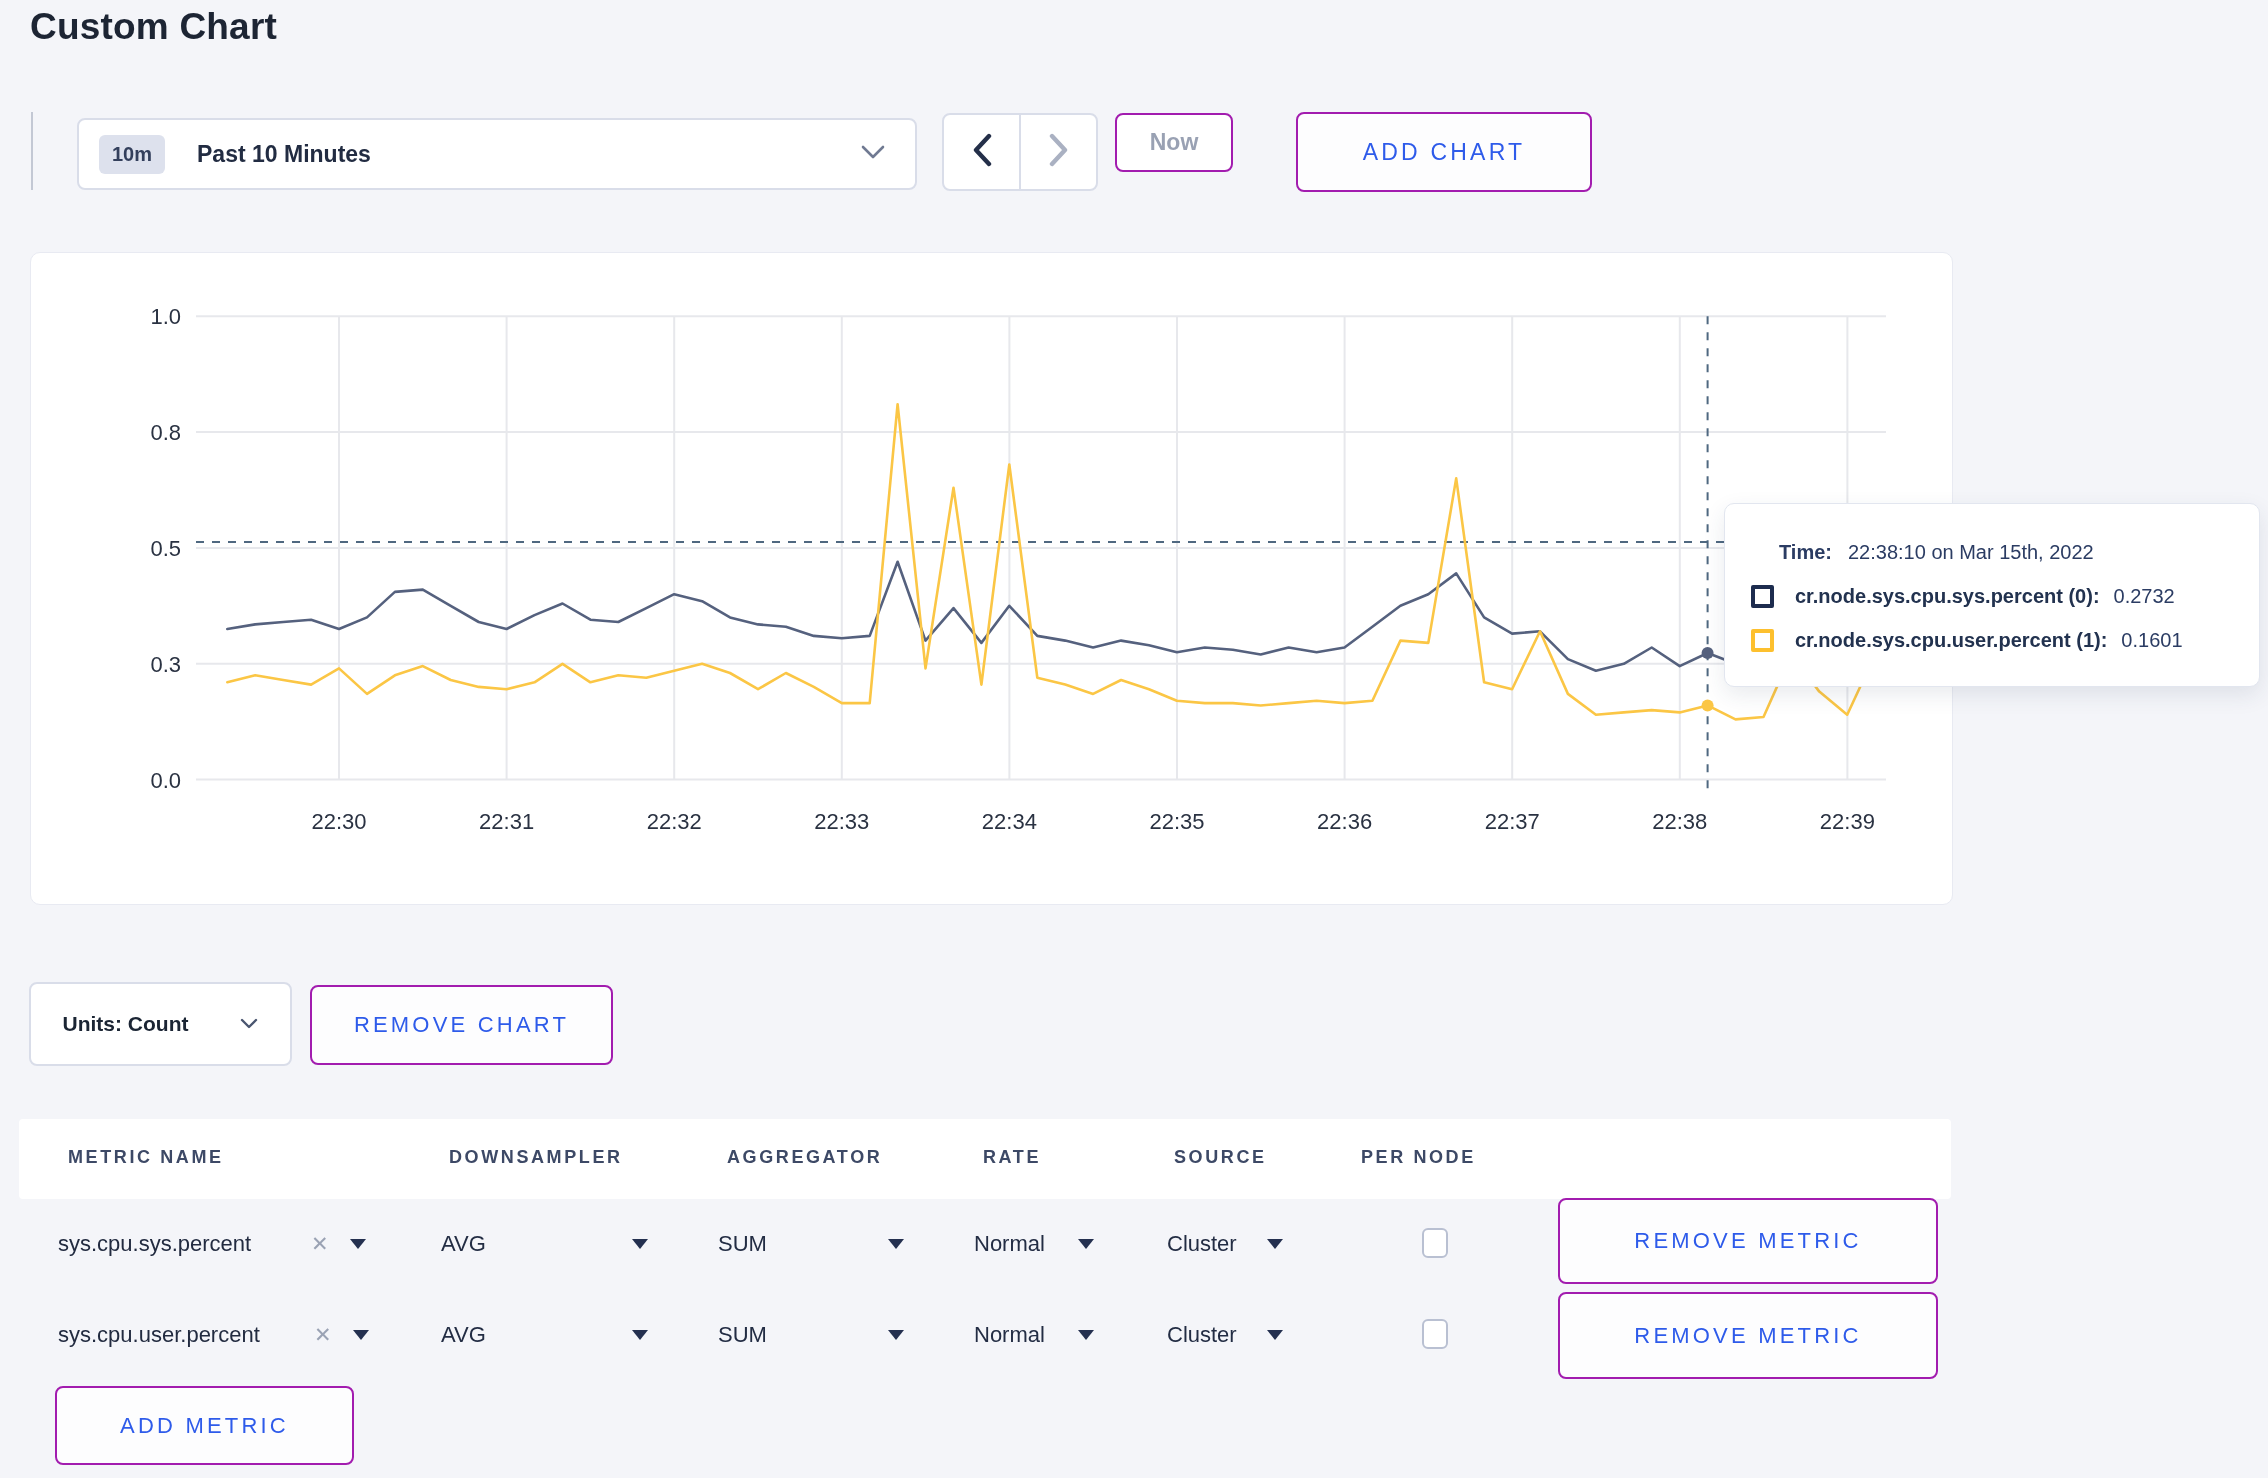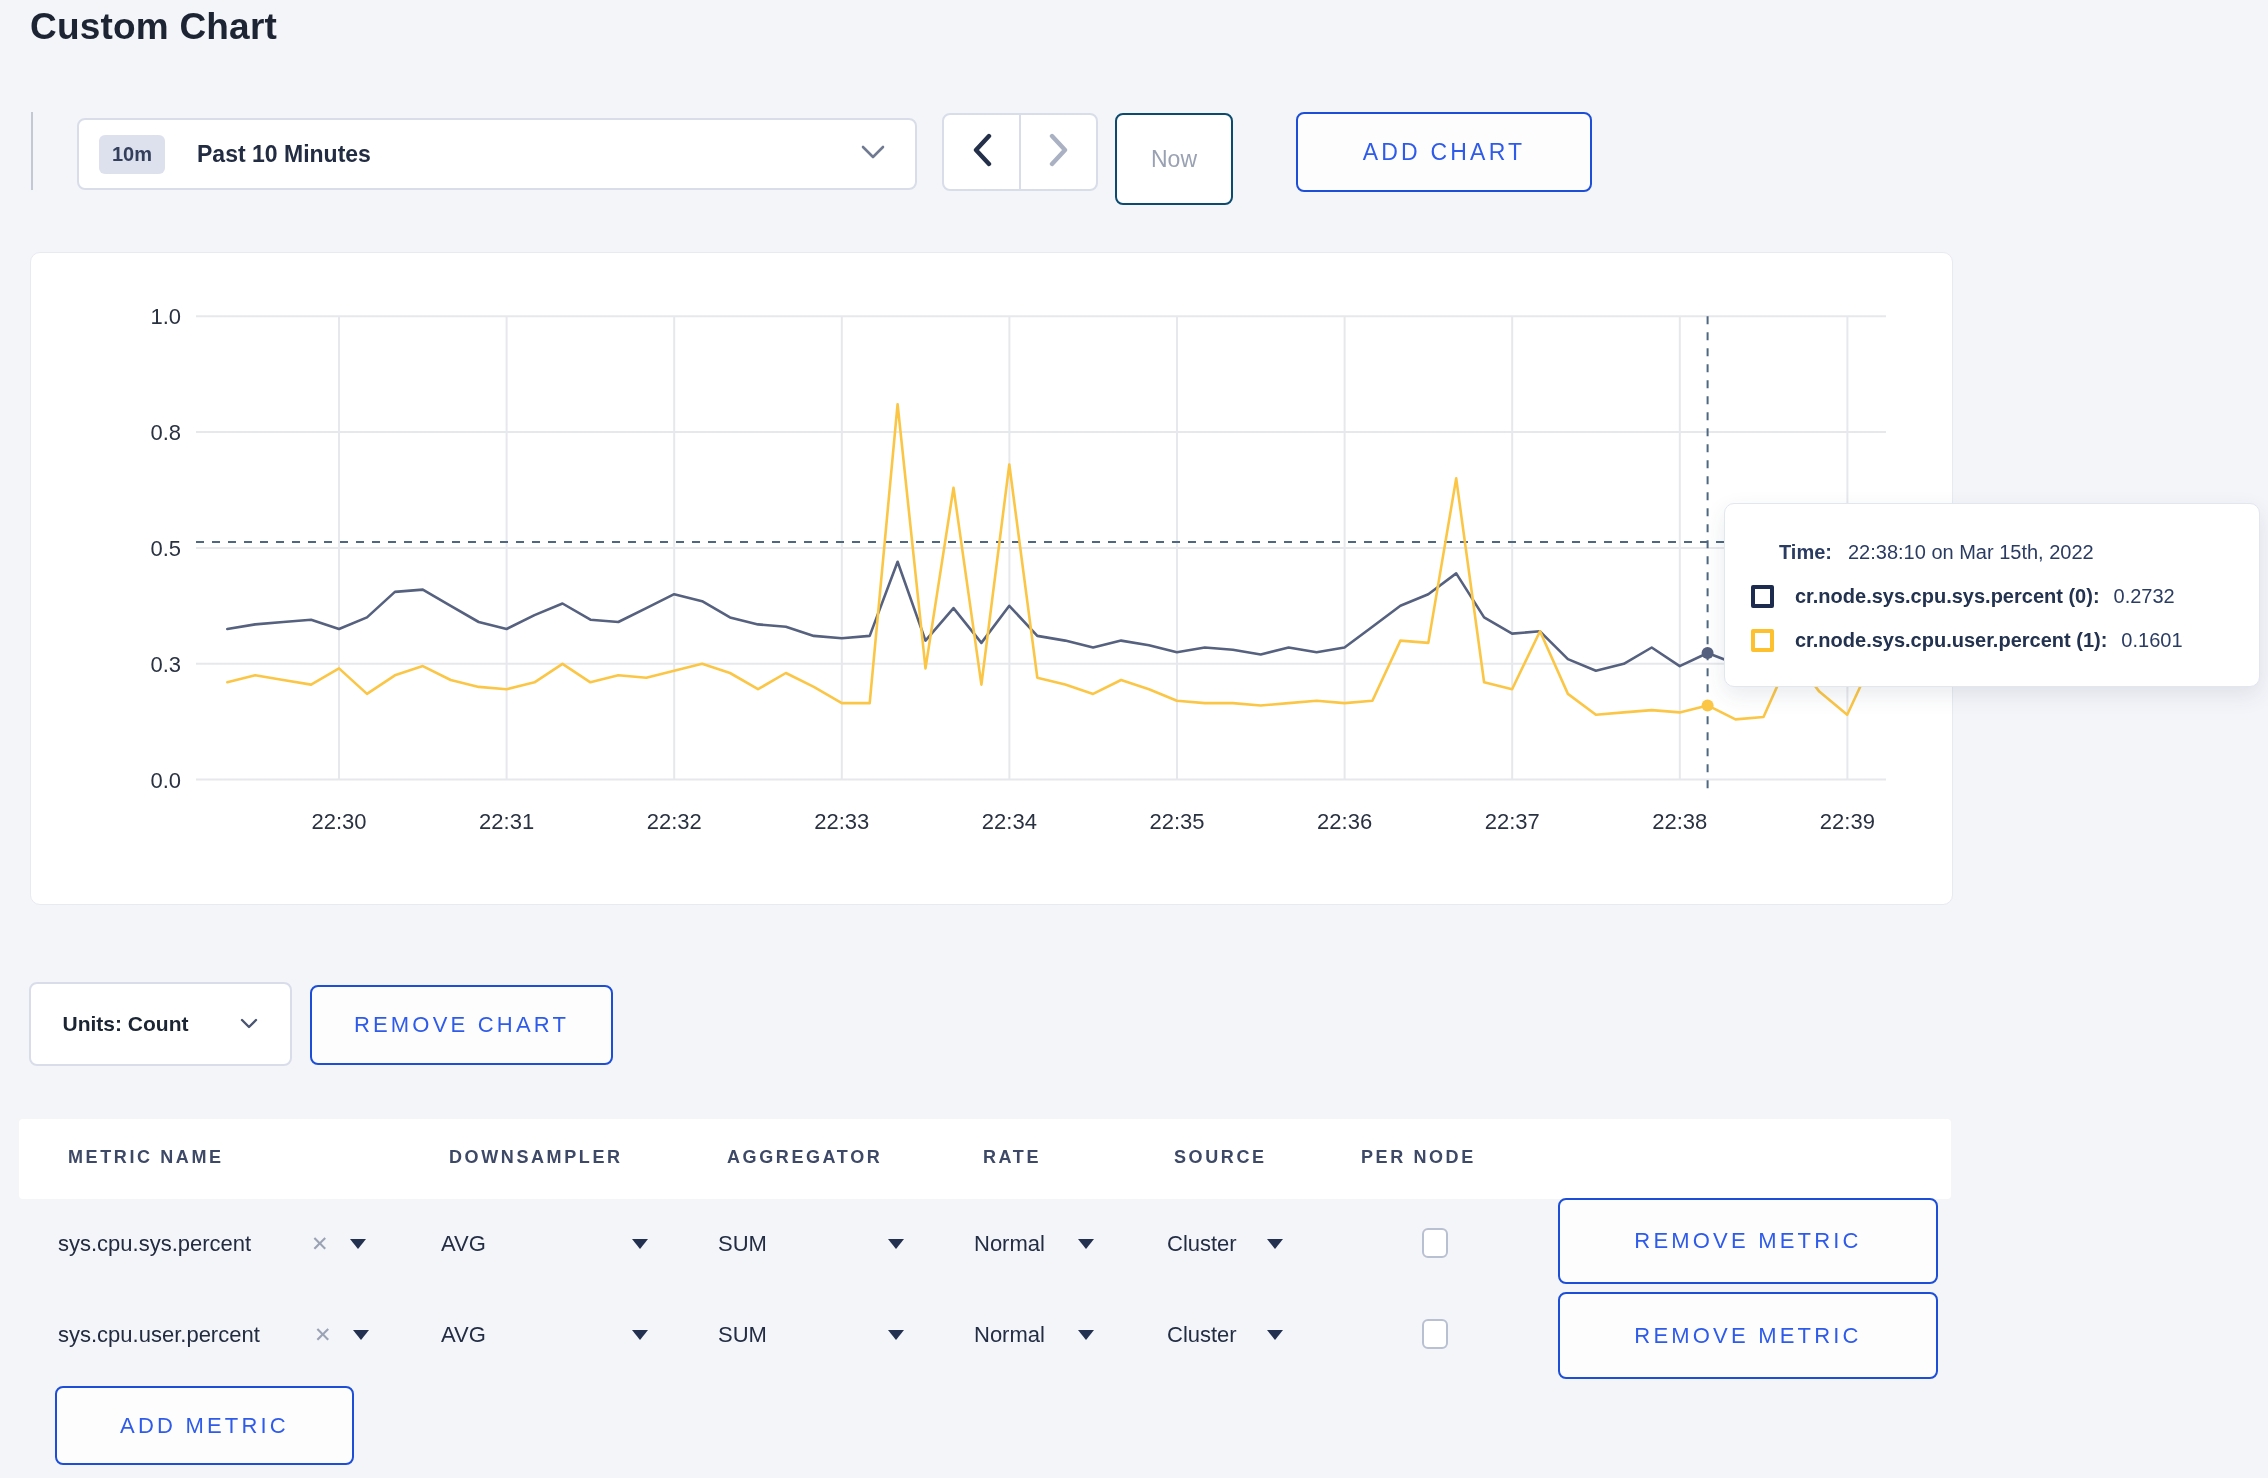--- a/index.html
+++ b/index.html
@@ -25,27 +25,27 @@
   .range-label{margin-left:32px;font-size:23px;font-weight:600;color:#222c42;}
   .range-chevron{margin-left:auto;margin-right:30px;}
   .nav-group{
     left:942px;top:113px;width:156px;height:78px;background:#fff;
     border:2px solid #d9dde9;border-radius:8px;box-sizing:border-box;
     display:flex;
   }
   .nav-btn{flex:1;display:flex;align-items:center;justify-content:center;cursor:pointer;}
   .nav-btn.prev{border-right:2px solid #d9dde9;}
   .now-btn{
-    left:1115px;top:113px;width:118px;height:92px;background:#fff;
-    border:2px solid #0c4a6e;border-radius:8px;box-sizing:border-box;
+    left:1115px;top:113px;width:118px;height:59px;background:#fff;
+    border:2px solid #a21caf;border-radius:8px;box-sizing:border-box;
     display:flex;align-items:center;justify-content:center;
-    font-size:23px;font-weight:400;color:#99a1b3;
+    font-size:23px;font-weight:700;color:#99a1b3;
   }
   .blue-btn{
-    background:#fdfdfe;border:2px solid #1d4ed8;border-radius:8px;box-sizing:border-box;
+    background:#fdfdfe;border:2px solid #a21caf;border-radius:8px;box-sizing:border-box;
     display:flex;align-items:center;justify-content:center;
     color:#2e5bea;letter-spacing:3.2px;cursor:pointer;
   }
   .add-chart-btn{left:1296px;top:112px;width:296px;height:80px;font-size:23px;}
   
   .chart-card{
     left:30px;top:252px;width:1923px;height:653px;background:#fff;
     border:1px solid #e8eaf2;border-radius:10px;box-sizing:border-box;
   }
   .chart-svg{position:absolute;left:0;top:0;}

